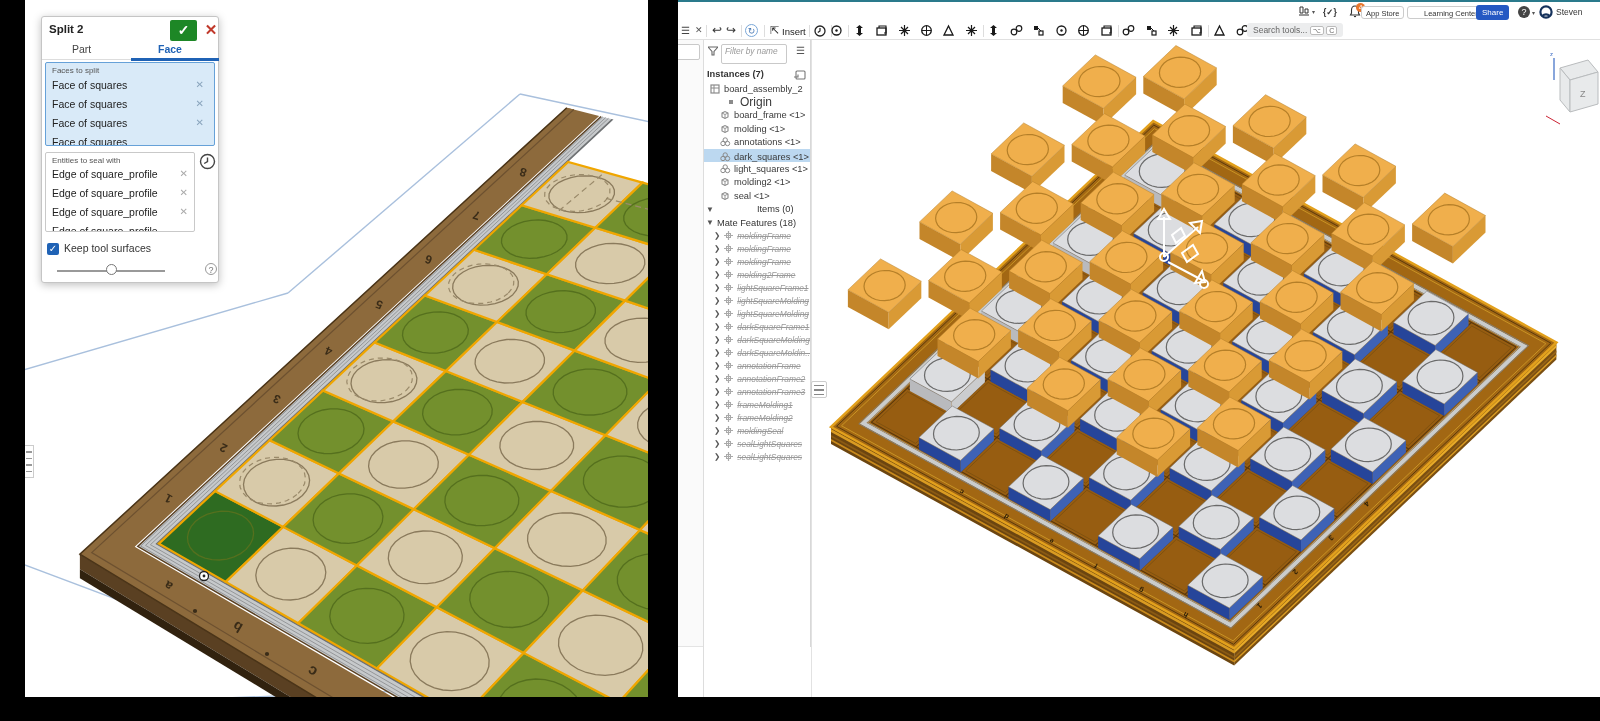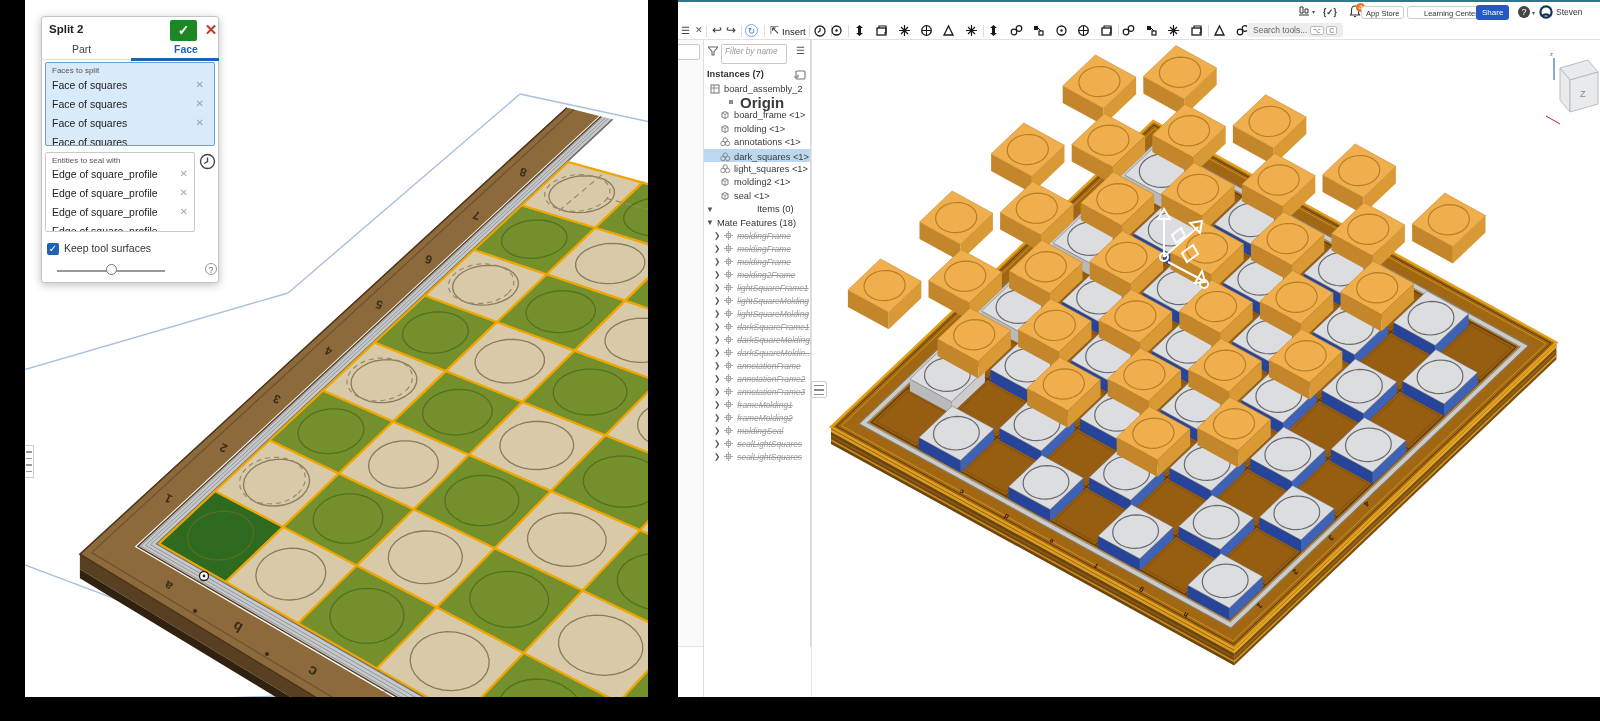--- a/index.html
+++ b/index.html
@@ -129,21 +129,21 @@
     </svg>
 
 <div style="position:absolute;left:16px;top:16px;width:178px;height:267px;background:#fff;border:1px solid #c5c5c5;border-radius:3px;box-shadow:0 2px 8px rgba(0,0,0,.25);font-family:'Liberation Sans',sans-serif;">
  <div style="position:relative;height:26px;">
   <div style="position:absolute;left:7px;top:6px;font-size:11.5px;font-weight:bold;color:#222;">Split 2</div>
   <div style="position:absolute;left:128px;top:3px;width:27px;height:21px;background:#1d8726;border-radius:2px;color:#fff;text-align:center;font-size:14px;line-height:20px;font-weight:bold;">✓</div>
   <div style="position:absolute;left:161px;top:4px;width:16px;height:18px;color:#c0392b;text-align:center;font-size:15px;line-height:18px;font-weight:bold;">✕</div>
  </div>
  <div style="position:relative;height:17px;border-bottom:1px solid #ddd;">
   <div style="position:absolute;left:30px;top:0;font-size:10.5px;color:#444;">Part</div>
-  <div style="position:absolute;left:132px;top:0;font-size:10.5px;color:#1f62b5;font-weight:bold;">Face</div>
+  <div style="position:absolute;left:116px;top:0;font-size:10.5px;color:#1f62b5;font-weight:bold;">Face</div>
   <div style="position:absolute;left:89px;top:15px;width:88px;height:3px;background:#1f62b5;"></div>
  </div>
  <div style="position:absolute;left:3px;top:45px;width:170px;height:84px;background:#d9eaf8;border:1px solid #66a1d8;border-radius:2px;overflow:hidden;">
   <div style="margin:3px 0 1px 6px;font-size:8px;color:#555;">Faces to split</div>
   <div style="position:relative;height:19px;">
           <span style="position:absolute;left:6px;top:3px;font-size:10.5px;color:#222;">Face of squares</span>
           <span style="position:absolute;right:10px;top:3px;color:#8aa5bd;font-size:10px;">✕</span>
         </div>
   <div style="position:relative;height:19px;">
           <span style="position:absolute;left:6px;top:3px;font-size:10.5px;color:#222;">Face of squares</span>
@@ -716,21 +716,21 @@
         <svg width="10" height="10" style="margin-right:4px;flex:none;">
           <rect x="1" y="1" width="8" height="8" fill="none" stroke="#8a8a8a" stroke-width="1.2"></rect>
           <path d="M1 4 h8 M4 1 v8" stroke="#8a8a8a" stroke-width="1"></path>
         </svg>
         <span style="font-size:9.3px;color:#3a3a3a;white-space:nowrap;">board_assembly_2</span>
       </div>
       <div style="position:relative;height:13.4px;display:flex;align-items:center;padding-left:22px;">
         <svg width="10" height="10" style="margin-right:4px;flex:none;">
           <rect x="3" y="3" width="4" height="4" fill="#8a8a8a"></rect>
         </svg>
-        <span style="font-size:15px;color:#3a3a3a;white-space:nowrap;font-weight:bold;">Origin</span>
+        <span style="font-size:12px;color:#3a3a3a;white-space:nowrap;">Origin</span>
       </div>
       <div style="position:relative;height:13.4px;display:flex;align-items:center;padding-left:16px;">
         <svg width="10" height="10" style="margin-right:4px;flex:none;">
           <path d="M2 3 L5 1.5 L8 3 L8 7 L5 8.5 L2 7 z" fill="none" stroke="#8a8a8a" stroke-width="1.1"></path>
           <path d="M2 3 L5 4.5 L8 3 M5 4.5 L5 8.5" stroke="#8a8a8a" stroke-width="0.9" fill="none"></path>
         </svg>
         <span style="font-size:9.3px;color:#3a3a3a;white-space:nowrap;">board_frame &lt;1&gt;</span>
       </div>
       <div style="position:relative;height:13.4px;display:flex;align-items:center;padding-left:16px;">
         <svg width="10" height="10" style="margin-right:4px;flex:none;">

